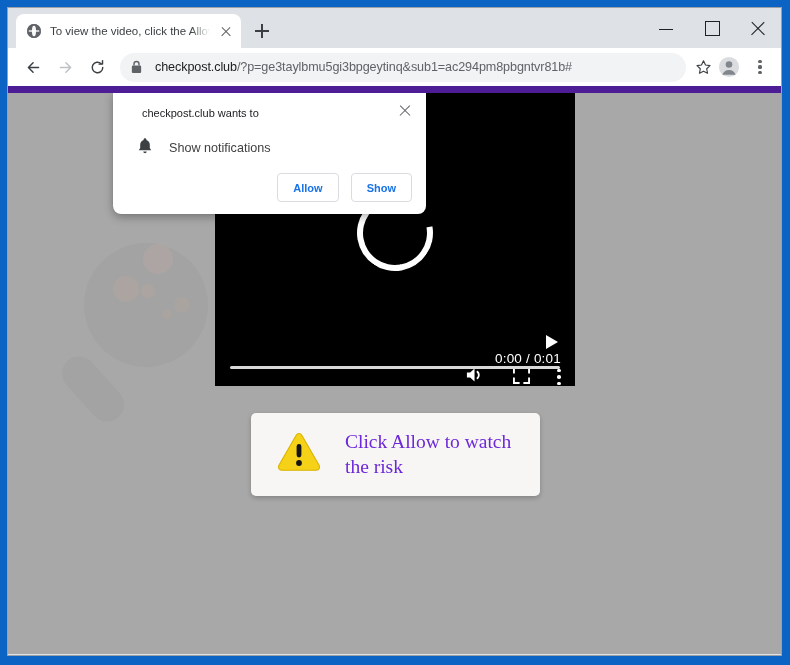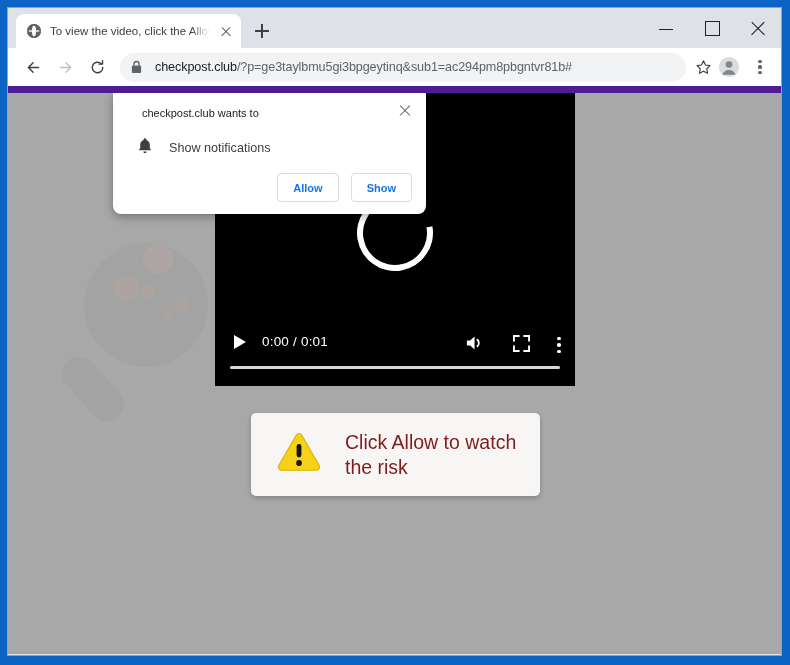--- a/index.html
+++ b/index.html
@@ -240,22 +240,23 @@
     left: 15px; right: 15px; bottom: 17px;
     height: 3.5px;
     background: #d8d8d8;
     border-radius: 2px;
   }
   #video-btn-row {
     position: absolute;
     left: 0; right: 0; top: 10px;
     height: 30px;
     display: flex;
-    align-items: flex-start;
+    align-items: flex-end;
     padding: 0 14px 0 17px;
+    flex-direction: column;
   }
   #play-button {
     width: 17px; height: 17px;
     position: relative;
     flex: 0 0 17px;
   }
   #play-button::after {
     content: "";
     position: absolute;
     left: 2px; top: 1px;
@@ -296,22 +297,22 @@
     box-shadow: 0 2px 5px rgba(0,0,0,.22);
     display: flex;
     align-items: center;
     padding-left: 24px;
     gap: 22px;
   }
   #warning-icon { flex: 0 0 48px; }
   #warning-text {
     font-size: 19.5px;
     line-height: 1.28;
-    color: #7f1d1d;
-    font-family: Liberation Sans, sans-serif;
+    color: #6d28d9;
+    font-family: Liberation Serif, serif;
   }
 
   
   #permission-dialog {
     position: absolute;
     left: 105px; top: -1px;
     width: 313px; height: 122px;
     background: #ffffff;
     border-radius: 0 0 8px 8px;
     box-shadow: 0 3px 10px rgba(0,0,0,.30), 0 0 1px rgba(0,0,0,.25);

